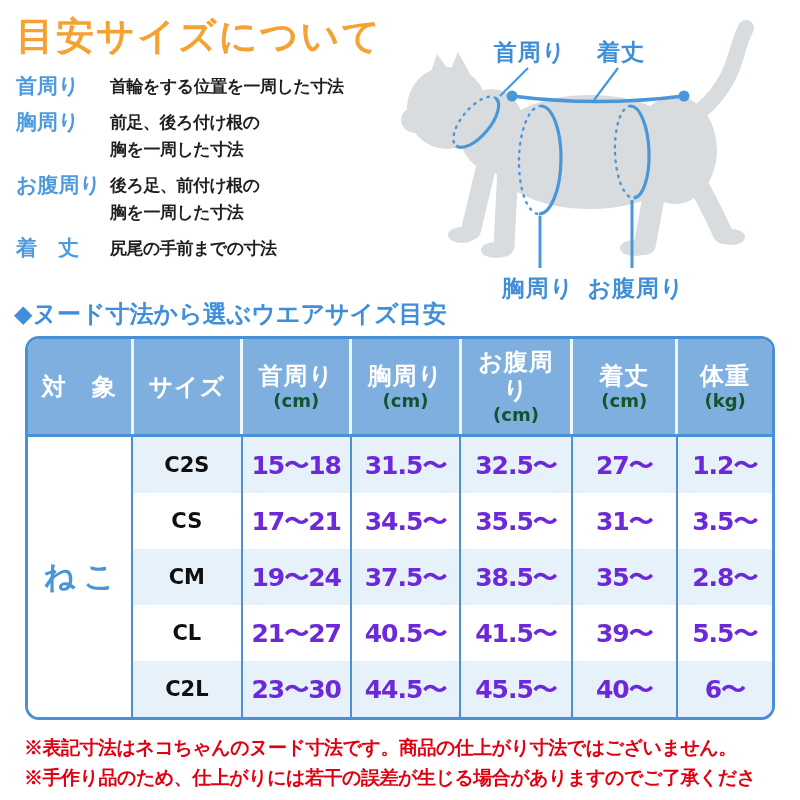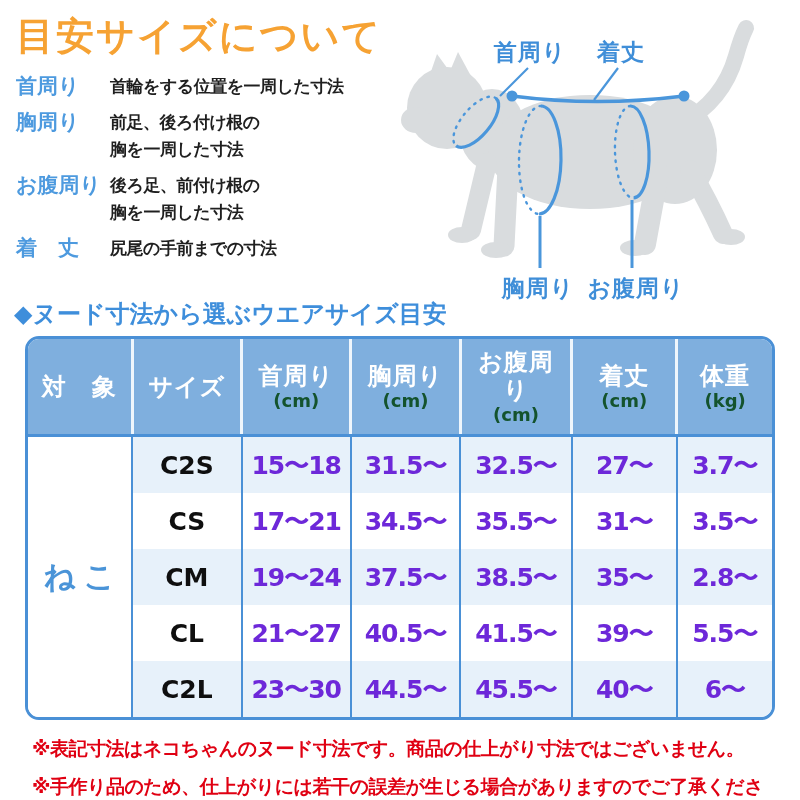--- a/index.html
+++ b/index.html
@@ -49,26 +49,26 @@
   thead th:last-child{border-right:none;}
   .h-label{display:block;font-size:24px;line-height:28px;font-weight:bold;color:#ffffff;letter-spacing:1px;}
   .h-sub{display:block;font-size:18px;line-height:21px;font-weight:bold;color:#14532d;}
   tbody td{
     height:56px;text-align:center;vertical-align:middle;padding:0;
     border-right:2px solid #4A90D6;background:#ffffff;
   }
   tbody td:last-child{border-right:none;}
   tr.alt td{background:#E7F1FA;}
   td.target-cell{background:#ffffff !important;color:#4A94D8;font-size:31px;font-weight:bold;letter-spacing:8px;text-indent:8px;}
-  td.size-cell{font-size:25px;font-weight:bold;color:#0f0f0f;}
+  td.size-cell{font-size:21px;font-weight:bold;color:#0f0f0f;}
   td.value-cell{font-size:25px;font-weight:bold;color:#6d28d9;letter-spacing:-1px;}
 
   
   .notes{margin:13px 24px 0 24px;}
-  .note{font-size:19px;font-weight:bold;line-height:30px;margin:8px;letter-spacing:-0.5px;}
+  .note{font-size:19px;font-weight:bold;line-height:30px;margin:0;letter-spacing:-0.5px;font-family:Liberation Serif, serif;}
   .note-red{color:#E00012;}
   .note-dark{color:#1a1a1a;}
 </style>
 </head>
 <body>
 
 <div class="page">
 
   <div class="top-section">
     <div class="left-col">
@@ -203,21 +203,21 @@
         </tr>
       </thead>
       <tbody>
         <tr class="alt">
           <td class="target-cell" rowspan="5">ねこ</td>
           <td class="size-cell">C2S</td>
           <td class="value-cell">15〜18</td>
           <td class="value-cell">31.5〜</td>
           <td class="value-cell">32.5〜</td>
           <td class="value-cell">27〜</td>
-          <td class="value-cell">3.7〜</td>
+          <td class="value-cell">1.2〜</td>
         </tr>
         <tr>
           <td class="size-cell">CS</td>
           <td class="value-cell">17〜21</td>
           <td class="value-cell">34.5〜</td>
           <td class="value-cell">35.5〜</td>
           <td class="value-cell">31〜</td>
           <td class="value-cell">3.5〜</td>
         </tr>
         <tr class="alt">

